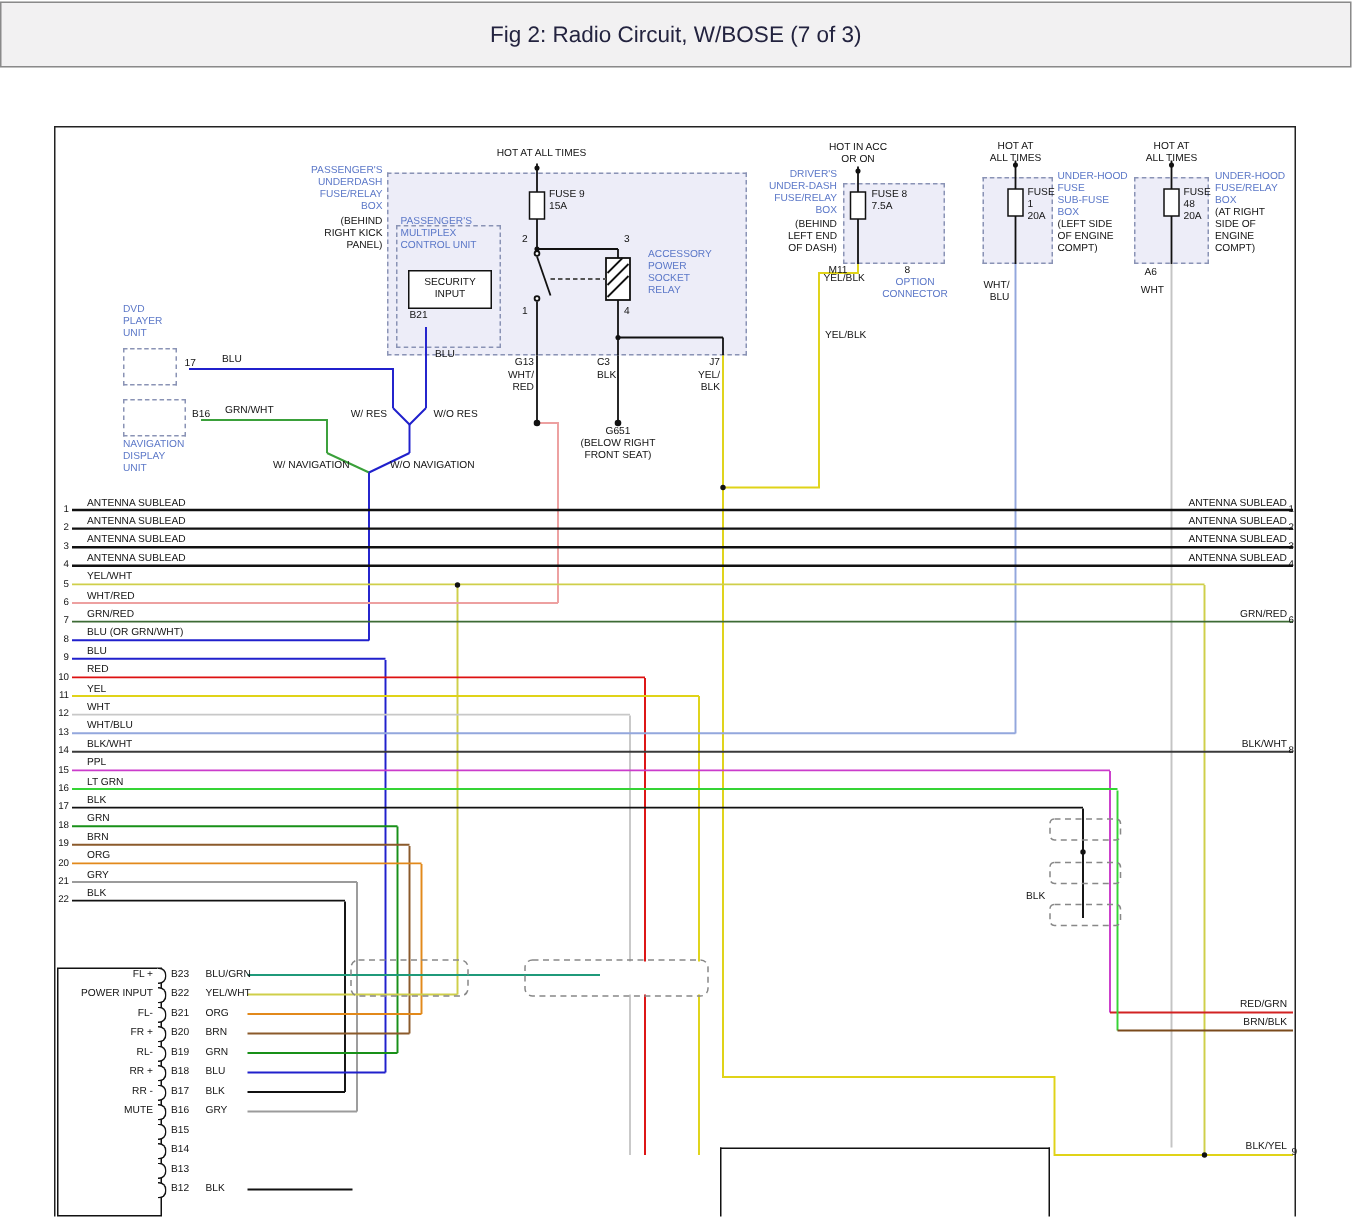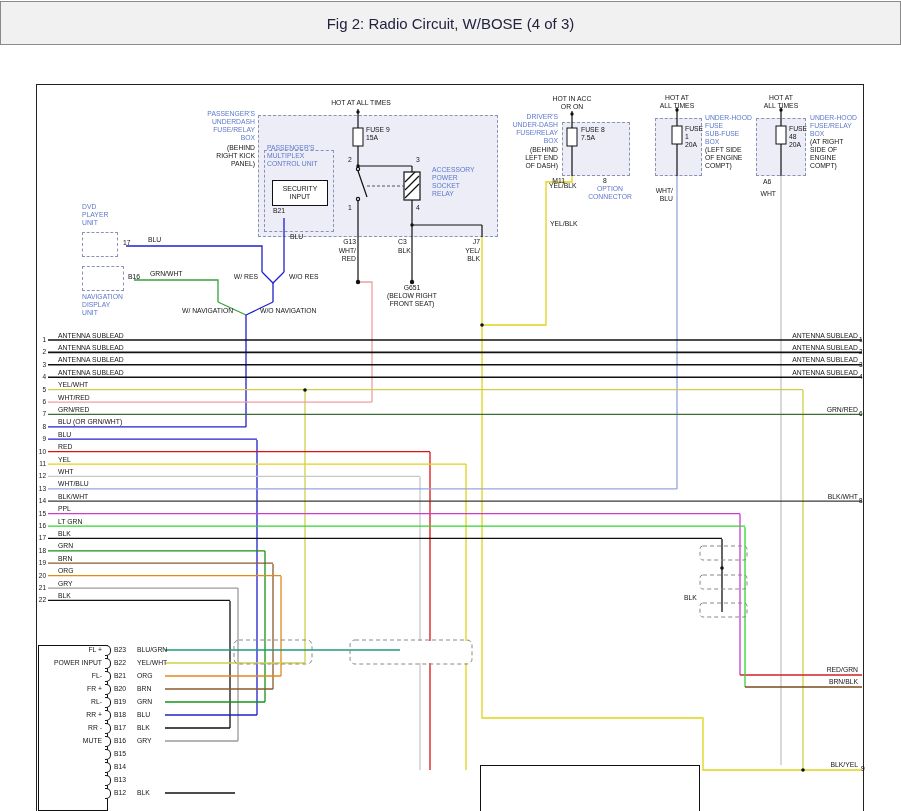--- a/index.html
+++ b/index.html
@@ -34,21 +34,21 @@
   .pin-arc{
     position:absolute;width:5px;height:9px;border:1px solid #111;border-left:none;
     border-top-right-radius:5px;border-bottom-right-radius:5px;background:#fff;
   }
   svg.wires{position:absolute;left:0;top:0;pointer-events:none;}
 </style>
 </head>
 <body>
 
 <div class="titlebar">
-  <span>Fig 2: Radio Circuit, W/BOSE (4 of 3)</span>
+  <span>Fig 2: Radio Circuit, W/BOSE (7 of 3)</span>
 </div>
 
 <div class="frame"></div>
 
 <div class="box dashed" style="left:258px;top:115px;width:240px;height:122px"></div>
 <div class="box dashed" style="left:264px;top:150px;width:70px;height:82px"></div>
 <div class="box solidb secbox" style="left:272px;top:180px;width:56px;height:26px">SECURITY<br>INPUT</div>
 <div class="box dashed" style="left:562px;top:122px;width:68px;height:54px"></div>
 <div class="box dashed" style="left:655px;top:118px;width:47px;height:58px"></div>
 <div class="box dashed" style="left:756px;top:118px;width:50px;height:58px"></div>

